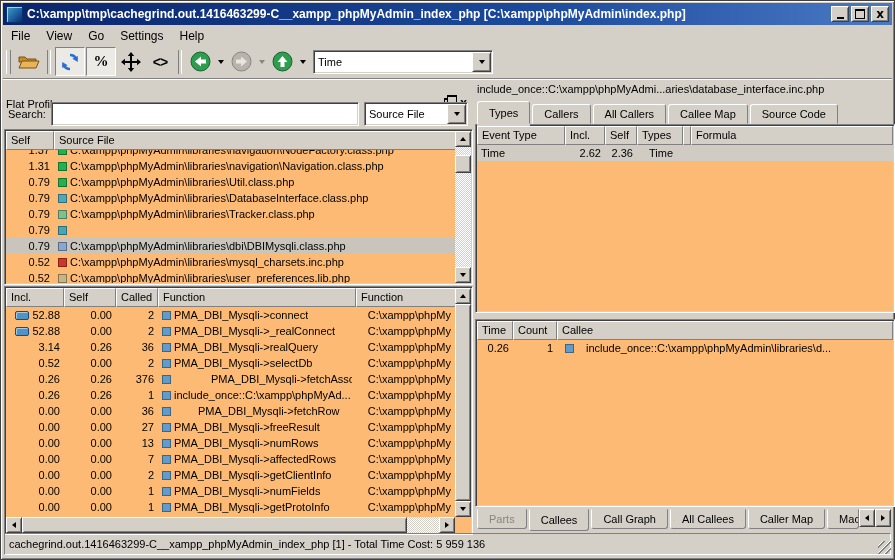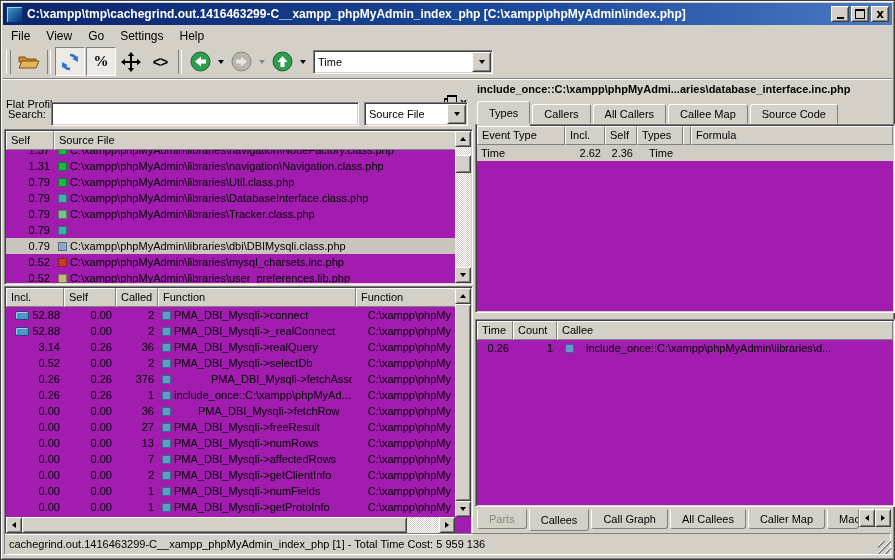--- a/index.html
+++ b/index.html
@@ -61,21 +61,21 @@
   .float-icon:before{content:"";position:absolute;left:2px;top:-5px;width:8px;height:6px;border:1px solid #000;border-top-width:2px;background:#d4d0c8;}
   .dock-close{font-size:12px;font-weight:bold;line-height:10px;}
   
   .search-row{position:absolute;left:2px;top:21px;right:2px;height:24px;display:flex;align-items:center;gap:5px;}
   .search-label{padding-left:2px;}
   .search-input{flex:1 1 auto;height:20px;background:#fff;
     border:1px solid;border-color:#808080 #fff #fff #808080;
     box-shadow:inset 1px 1px 0 #404040, inset -1px -1px 0 #d4d0c8;}
   .group-combo{width:102px;flex:0 0 auto;margin-right:1px;}
   
-  .listbox{position:absolute;background:#a21caf;
+  .listbox{position:absolute;background:#fdba74;
     border:1px solid;border-color:#808080 #fff #fff #808080;
     box-shadow:inset 1px 1px 0 #404040, inset -1px -1px 0 #d4d0c8;overflow:hidden;}
   .hdr-row{display:flex;position:absolute;left:1px;right:1px;top:1px;height:19px;z-index:3;}
   .th{background:#d4d0c8;border:1px solid;border-color:#fff #808080 #808080 #fff;
     box-shadow:inset 1px 1px 0 #d4d0c8;padding:2px 4px;white-space:nowrap;overflow:hidden;box-sizing:border-box;flex:0 0 auto;}
   .th.grow{flex:1 1 auto;}
   .rows{position:absolute;left:1px;top:20px;bottom:1px;overflow:hidden;}
   .lrow{display:flex;align-items:center;height:16px;white-space:nowrap;}
   .lrow.selected{background:#c9c5bd;}
   .cell{box-sizing:border-box;padding:0 4px;overflow:hidden;flex:0 0 auto;}
@@ -109,21 +109,21 @@
   #function-list .vsb{bottom:17px;}
   .col-self{width:48px;}
   .col-file{flex:1 1 auto;}
   .fcol-incl{width:58px;}
   .fcol-self{width:52px;}
   .fcol-called{width:42px;}
   .fcol-func{width:198px;display:flex;align-items:center;}
   .fcol-loc{flex:1 1 auto;text-align:right;}
   .icell{display:flex;align-items:center;justify-content:flex-end;gap:3px;}
   
-  .detail-title{position:absolute;left:2px;top:2px;right:12px;height:16px;font-weight:bold;white-space:nowrap;overflow:hidden;}
+  .detail-title{position:absolute;left:2px;top:2px;right:12px;height:16px;font-weight:normal;white-space:nowrap;overflow:hidden;}
   .tabbar{position:absolute;left:2px;top:22px;right:2px;height:21px;display:flex;align-items:flex-end;}
   .tab{background:#d4d0c8;padding:3px 11px 3px;margin-right:2px;position:relative;white-space:nowrap;
     border:1px solid;border-color:#fff #808080 transparent #fff;border-top-left-radius:3px;border-top-right-radius:3px;}
   .tab.active{padding-top:5px;padding-bottom:4px;z-index:2;box-shadow:0 2px 0 #d4d0c8;}
   #types-table{left:0;top:43px;width:418px;height:187px;}
   #callees-table{left:0;top:238px;width:418px;height:186px;}
   .tcol-event{width:88px;}
   .tcol-incl{width:40px;}
   .tcol-self{width:32px;}
   .tcol-short{width:46px;}

